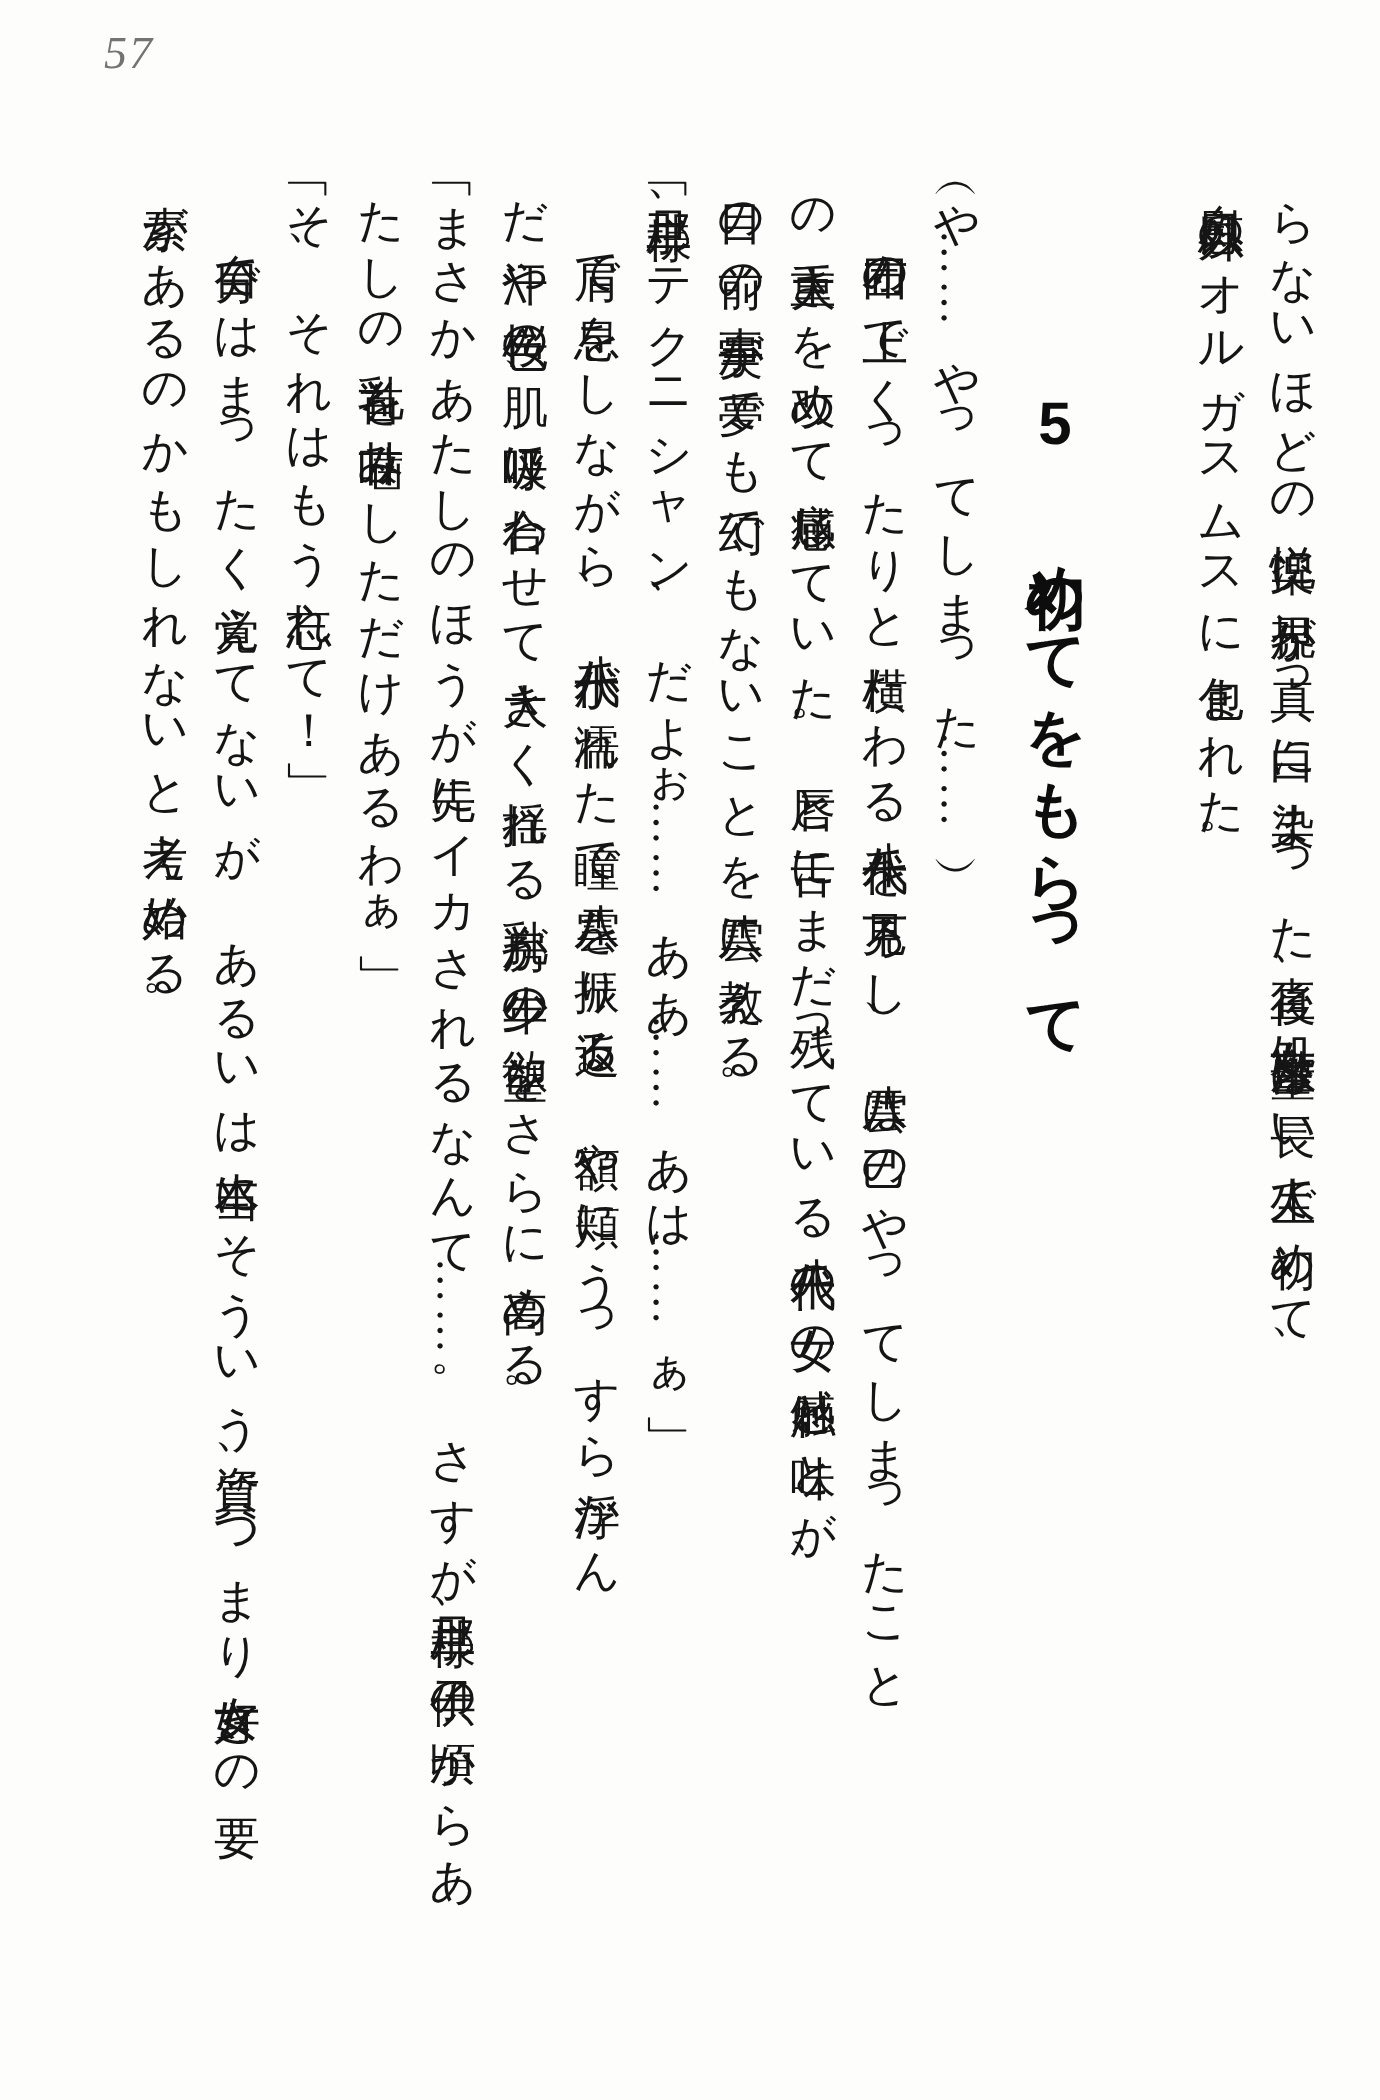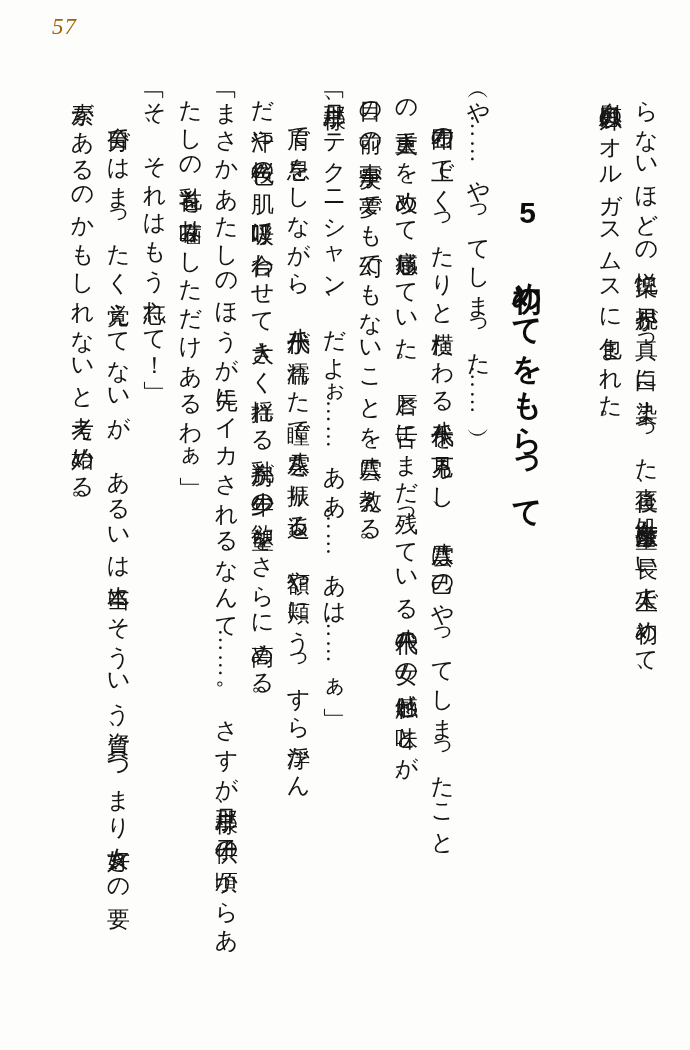--- a/index.html
+++ b/index.html
@@ -13,21 +13,21 @@
     font-family: "Liberation Serif", serif;
     color: #151515;
   }
   .page-number {
     position: absolute;
     top: 14px;
     left: 52px;
     font-size: 23px;
     font-style: italic;
     letter-spacing: 1px;
-    color: #a16207;
+    color: #737373;
   }
   .text-area {
     position: absolute;
     top: 84px;
     right: 26px;
     height: 956px;
     writing-mode: vertical-rl;
     text-orientation: mixed;
   }
   .vline {

